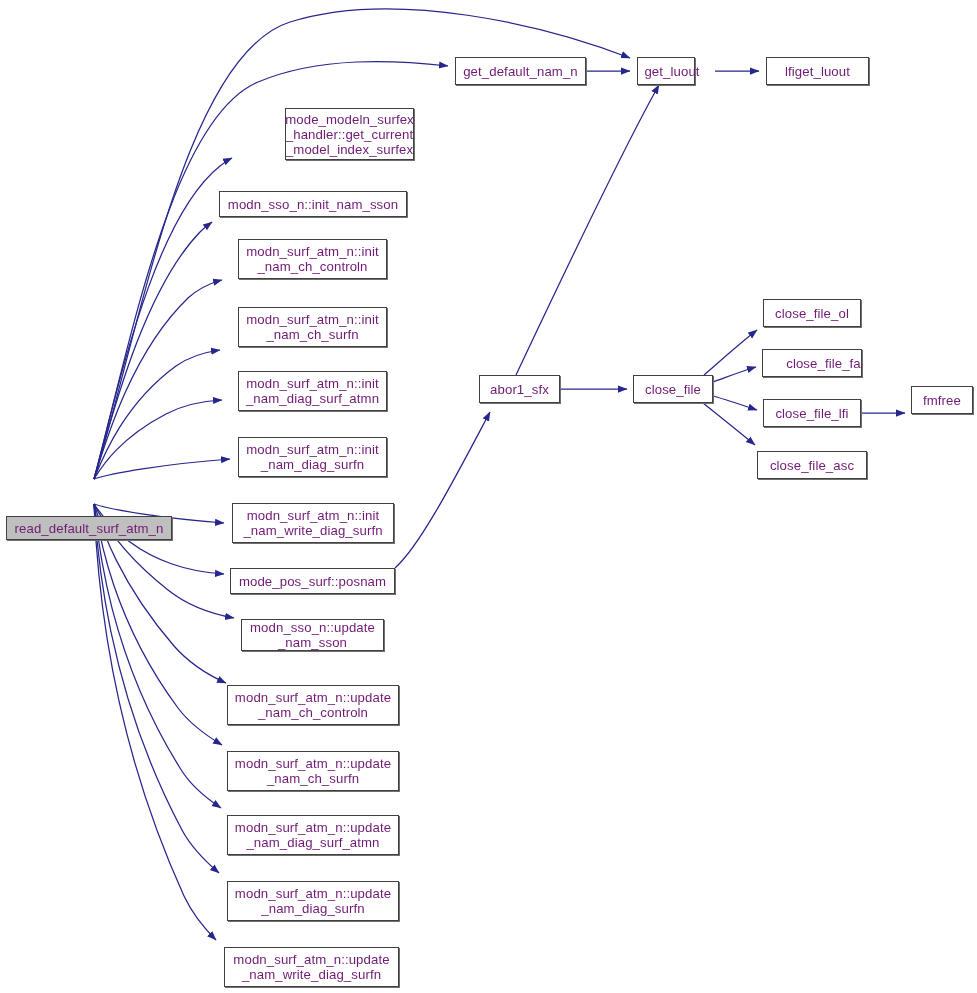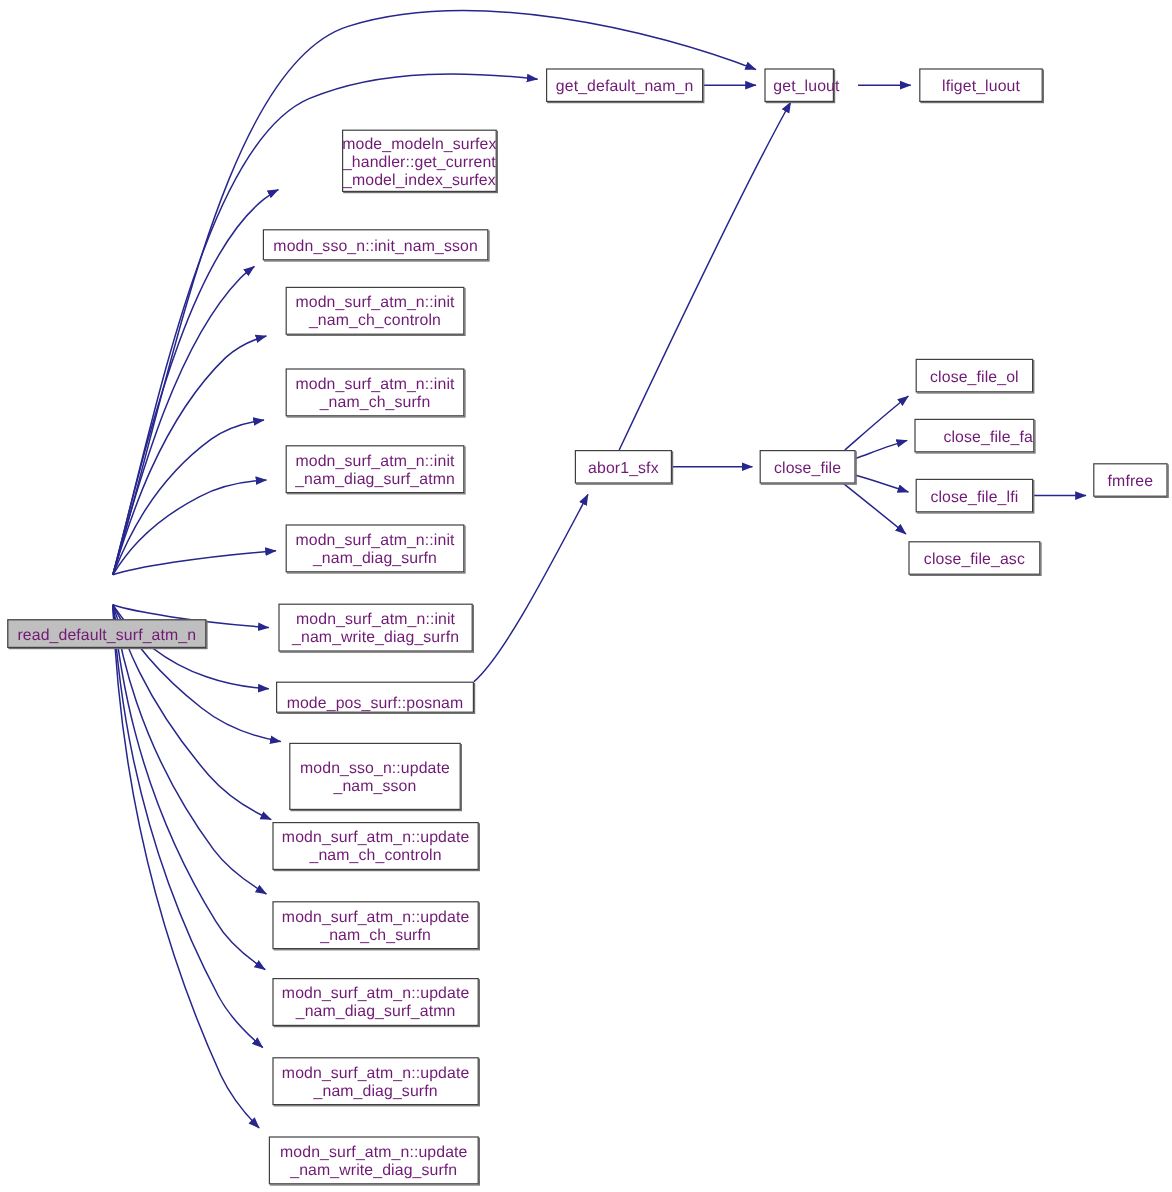--- a/index.html
+++ b/index.html
@@ -94,22 +94,22 @@
       <div class="node" style="left: 238px; top: 239px; width: 149px; height: 40px;"><span>modn_surf_atm_n::init
 _nam_ch_controln</span></div>
       <div class="node" style="left: 238px; top: 307px; width: 149px; height: 40px;"><span>modn_surf_atm_n::init
 _nam_ch_surfn</span></div>
       <div class="node" style="left: 238px; top: 371px; width: 149px; height: 40px;"><span>modn_surf_atm_n::init
 _nam_diag_surf_atmn</span></div>
       <div class="node" style="left: 238px; top: 437px; width: 149px; height: 40px;"><span>modn_surf_atm_n::init
 _nam_diag_surfn</span></div>
       <div class="node" style="left: 232px; top: 503px; width: 162px; height: 40px;"><span>modn_surf_atm_n::init
 _nam_write_diag_surfn</span></div>
-      <div class="node" style="left: 230px; top: 568px; width: 165px; height: 26px; align-items: flex-end;"><span>mode_pos_surf::posnam</span></div>
-      <div class="node" style="left: 241px; top: 619px; width: 143px; height: 56px;"><span>modn_sso_n::update
+      <div class="node" style="left: 230px; top: 568px; width: 165px; height: 26px;"><span>mode_pos_surf::posnam</span></div>
+      <div class="node" style="left: 241px; top: 619px; width: 143px; height: 32px;"><span>modn_sso_n::update
 _nam_sson</span></div>
       <div class="node" style="left: 227px; top: 685px; width: 172px; height: 40px;"><span>modn_surf_atm_n::update
 _nam_ch_controln</span></div>
       <div class="node" style="left: 227px; top: 751px; width: 172px; height: 40px;"><span>modn_surf_atm_n::update
 _nam_ch_surfn</span></div>
       <div class="node" style="left: 227px; top: 815px; width: 172px; height: 40px;"><span>modn_surf_atm_n::update
 _nam_diag_surf_atmn</span></div>
       <div class="node" style="left: 227px; top: 881px; width: 172px; height: 40px;"><span>modn_surf_atm_n::update
 _nam_diag_surfn</span></div>
       <div class="node" style="left: 224px; top: 947px; width: 175px; height: 40px;"><span>modn_surf_atm_n::update

